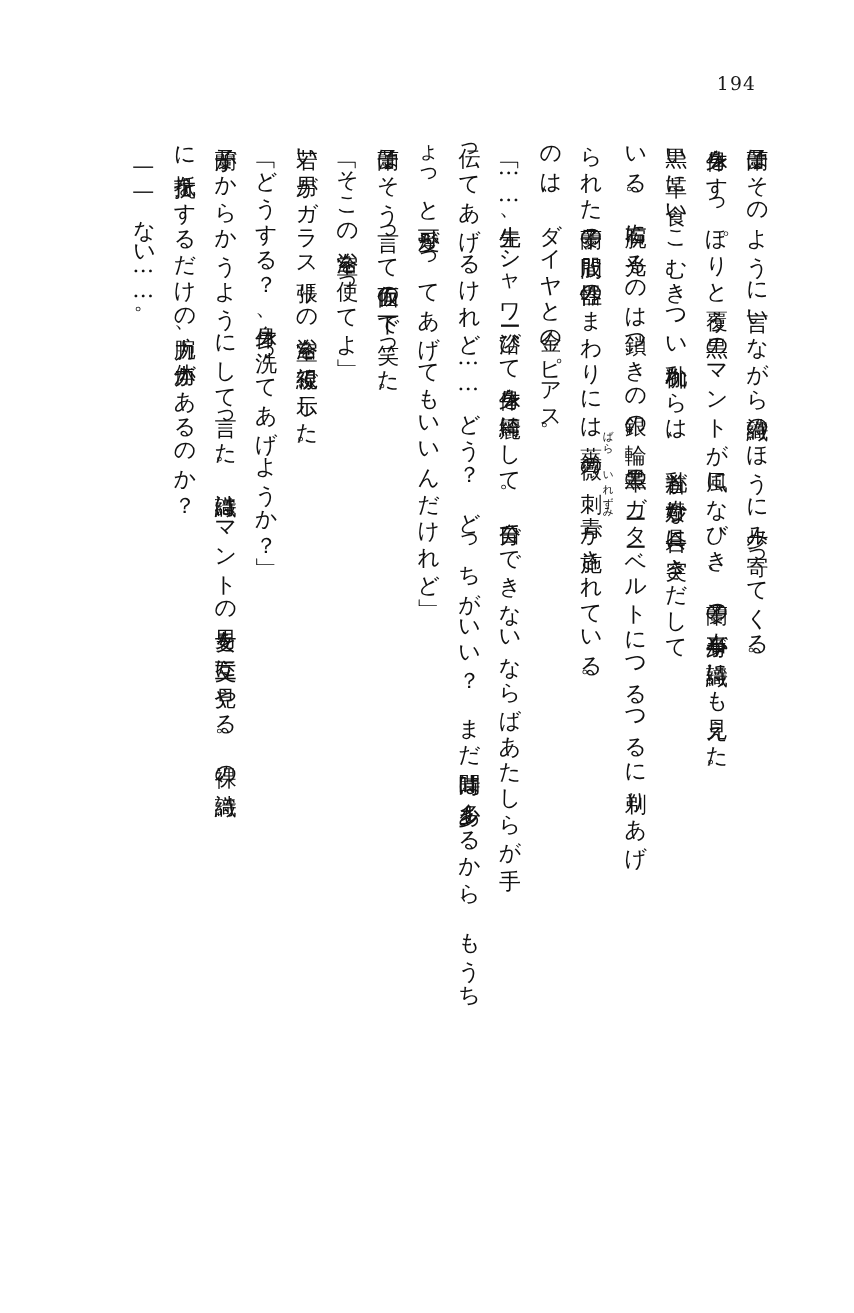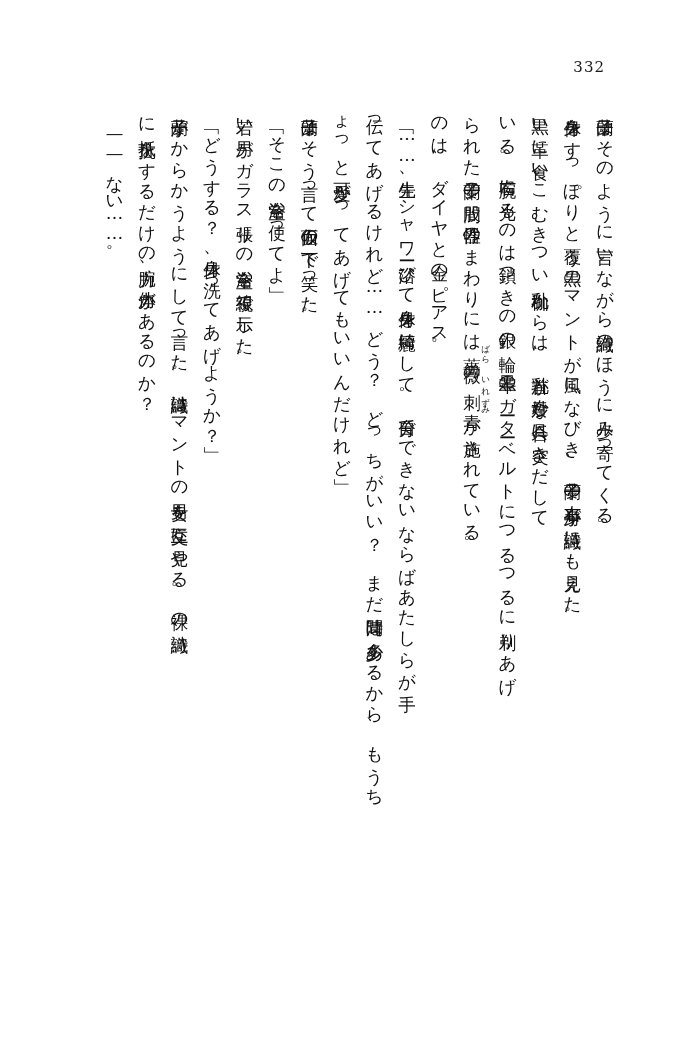--- a/index.html
+++ b/index.html
@@ -60,21 +60,21 @@
   }
   .dash {
     letter-spacing: 0;
   }
 </style>
 </head>
 <body>
 
 <div class="page">
 
-  <div class="page-number">332</div>
+  <div class="page-number">194</div>
 
   <div class="text-block">
     <p>蘭子はそのように言いながら詩織のほうに歩み寄ってくる。</p>
     <p>身体をすっぽりと覆う黒のマントが風になびき、蘭子の右半身が詩織にも見えた。</p>
     <p>黒い革に食いこむきつい乳枷からは、乳首が奇妙な具合に突きだして</p>
     <p>いる。右腕に光るのは鎖つきの銀の輪。黒革のガーターベルトにつるつるに剃りあげ</p>
     <p>られた蘭子の股間、性器のまわりには<ruby>薔薇<rt>ばら</rt></ruby>の<ruby>刺青<rt>いれずみ</rt></ruby>が施されている。</p>
     <p>のは、ダイヤと金のピアス。</p>
     <p class="indent">「……先生、シャワー浴びて身体を綺麗にして。自分でできないならばあたしらが手</p>
     <p>伝ってあげるけれど……どう？　どっちがいい？　まだ時間は多少あるから、もうち</p>

